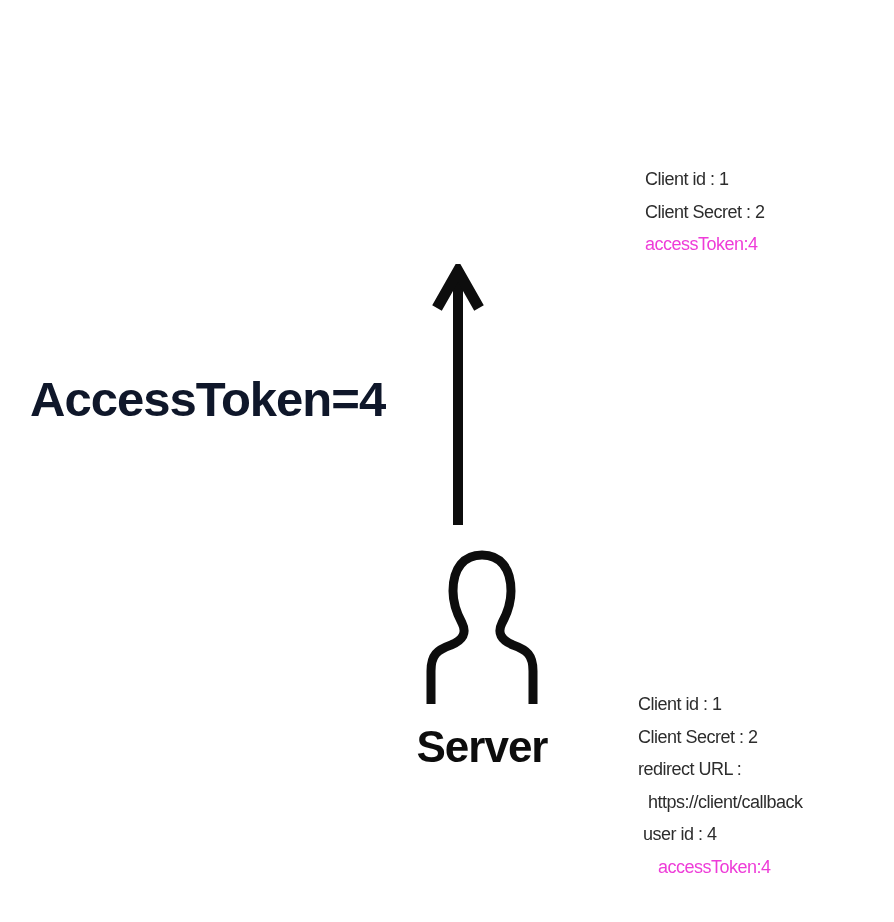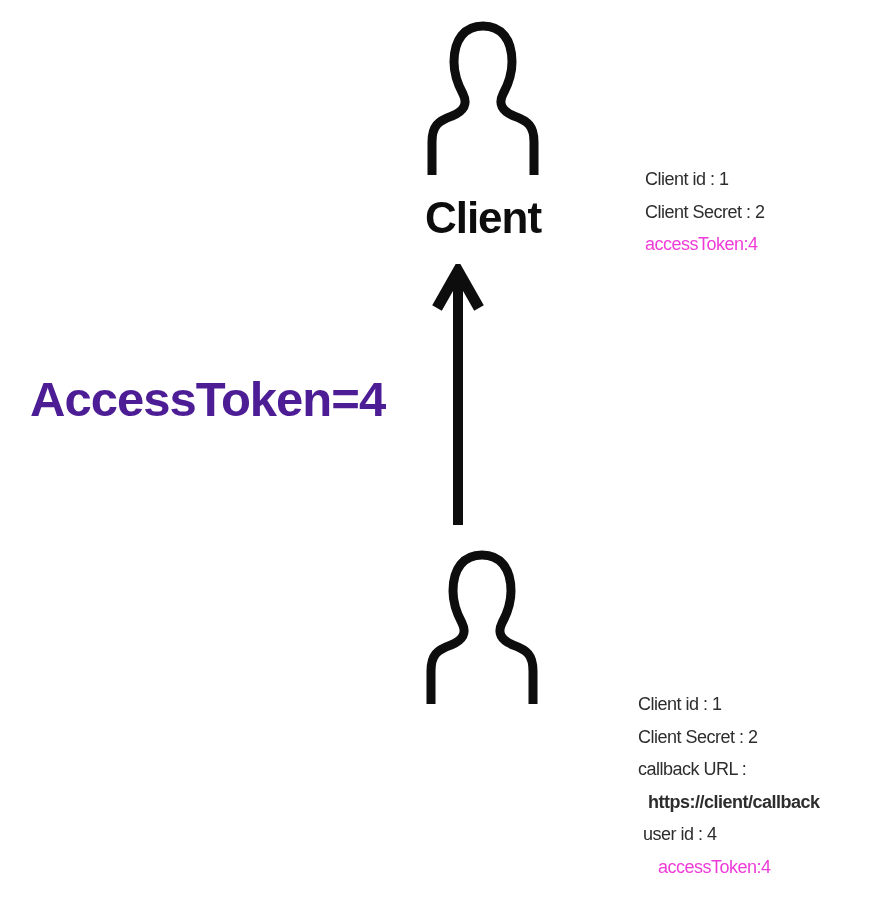--- a/index.html
+++ b/index.html
@@ -41,74 +41,69 @@
     color: #2d2d2d;
     white-space: nowrap;
   }
   .state-block--client { left: 645px; top: 163px; }
   .state-block--resource { left: 638px; top: 688px; }
   .state-line.hl {
     color: #ee3cd8;
     font-weight: normal;
   }
   .ind-1 { padding-left: 5px; }
-  .ind-2 { padding-left: 10px; font-weight: bold; }
+  .ind-2 { padding-left: 10px; }
   .ind-3 { padding-left: 20px; }
   .arrow-wrap {
     position: absolute;
     left: 429px;
     top: 264px;
   }
   .arrow-label {
     position: absolute;
     left: 30px;
     top: 371px;
     font-size: 49px;
     font-weight: bold;
     letter-spacing: -1px;
-    color: #4c1d95;
+    color: #0f172a;
     line-height: 56px;
     white-space: nowrap;
   }
 </style>
 </head>
 <body>
 
 <div id="canvas">
 
-  <div class="actor actor--client">
-    <svg width="118" height="162" viewBox="0 0 118 162" aria-hidden="true">
-      <path d="M8,155 L8,122 C8,106 14,101 28,96 C40,91 44,84 39,74 C33,63 30,53 30,42 C30,19 41,6 59,6 C77,6 88,19 88,42 C88,53 85,63 79,74 C74,84 78,91 90,96 C104,101 110,106 110,122 L110,155" fill="none" stroke="#0d0d0d" stroke-width="9" stroke-linecap="butt" stroke-linejoin="round"></path>
-    </svg>
-    <div class="actor-label">Client</div>
-  </div>
 
   <div class="state-block state-block--client">
       <div class="state-line">Client id : 1</div>
       <div class="state-line">Client Secret : 2</div>
       <div class="state-line hl">accessToken:4</div>
     </div>
 
   <div class="arrow-wrap">
     <svg width="58" height="263" viewBox="0 0 58 263" aria-hidden="true">
       <line x1="29" y1="10" x2="29" y2="261" stroke="#0d0d0d" stroke-width="10" stroke-linecap="butt"></line>
       <path d="M8,44 L29,7 L50,44" fill="none" stroke="#0d0d0d" stroke-width="11" stroke-linecap="butt" stroke-linejoin="miter"></path>
     </svg>
   </div>
 
   <div class="arrow-label">AccessToken=4</div>
 
   <div class="actor actor--resource">
     <svg width="118" height="162" viewBox="0 0 118 162" aria-hidden="true">
       <path d="M8,155 L8,122 C8,106 14,101 28,96 C40,91 44,84 39,74 C33,63 30,53 30,42 C30,19 41,6 59,6 C77,6 88,19 88,42 C88,53 85,63 79,74 C74,84 78,91 90,96 C104,101 110,106 110,122 L110,155" fill="none" stroke="#0d0d0d" stroke-width="9" stroke-linecap="butt" stroke-linejoin="round"></path>
     </svg>
+    <div class="actor-label">Server</div>
   </div>
 
   <div class="state-block state-block--resource">
       <div class="state-line">Client id : 1</div>
       <div class="state-line">Client Secret : 2</div>
-      <div class="state-line">callback URL :</div>
+      <div class="state-line">redirect URL :</div>
       <div class="state-line ind-2">https://client/callback</div>
       <div class="state-line ind-1">user id : 4</div>
       <div class="state-line hl ind-3">accessToken:4</div>
     </div>
 
 </div>
 
 </body></html>

